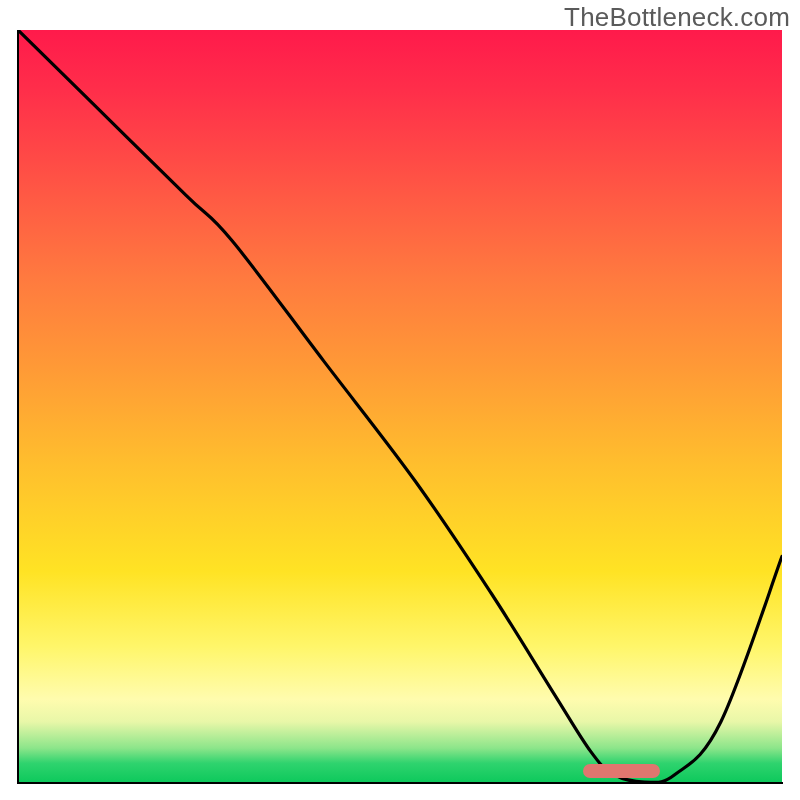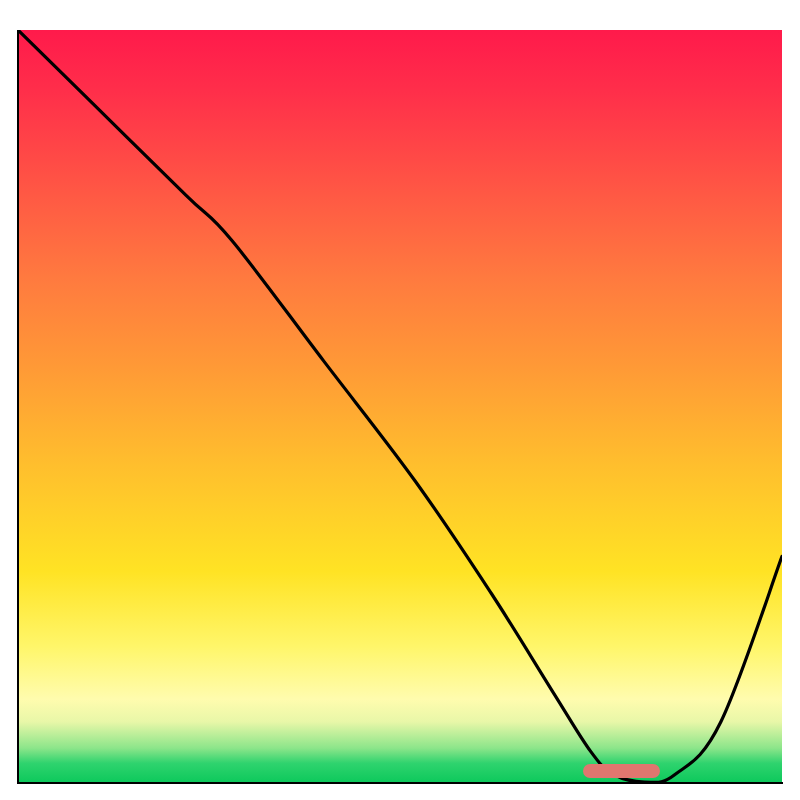--- a/index.html
+++ b/index.html
@@ -73,20 +73,21 @@
     position: absolute;
     background: #000;
     z-index: 4;
   }
 </style>
 </head>
 <body>
 
 <div class="stage">
 
+  <div class="watermark">TheBottleneck.com</div>
 
   <div class="plot">
     <div class="gradient"></div>
 
     <svg class="curve-svg" viewBox="0 0 764 752" preserveAspectRatio="none">
       <path fill="none" stroke="#000000" stroke-width="3.2" stroke-linecap="round" stroke-linejoin="round" d="M 0.0 0.0 C 13.8 13.5, 46.1 45.4, 76.4 75.2 C 106.7 105.0, 143.3 141.1, 168.1 165.4 C 192.8 189.8, 189.2 180.8, 213.9 210.6 C 238.7 240.3, 272.6 287.6, 305.6 330.9 C 338.6 374.2, 367.0 409.2, 397.3 451.2 C 427.5 493.2, 448.9 526.1, 473.7 564.0 C 498.4 601.9, 516.9 633.3, 534.8 661.8 C 552.7 690.2, 562.0 707.0, 573.0 721.9 C 584.0 736.8, 586.3 739.1, 595.9 744.5 C 605.5 749.9, 615.5 752.0, 626.5 752.0 C 637.5 752.0, 643.3 755.3, 657.0 744.5 C 670.8 733.7, 683.6 731.1, 702.9 691.8 C 722.1 652.6, 753.0 556.2, 764.0 526.4" id="curve-path"></path>
     </svg>
 
     <div class="marker" id="opt-marker" style="left: 565.36px; width: 76.4px; top: 733.72px; height: 14px; background: rgb(224, 118, 111);"></div>
   </div>

